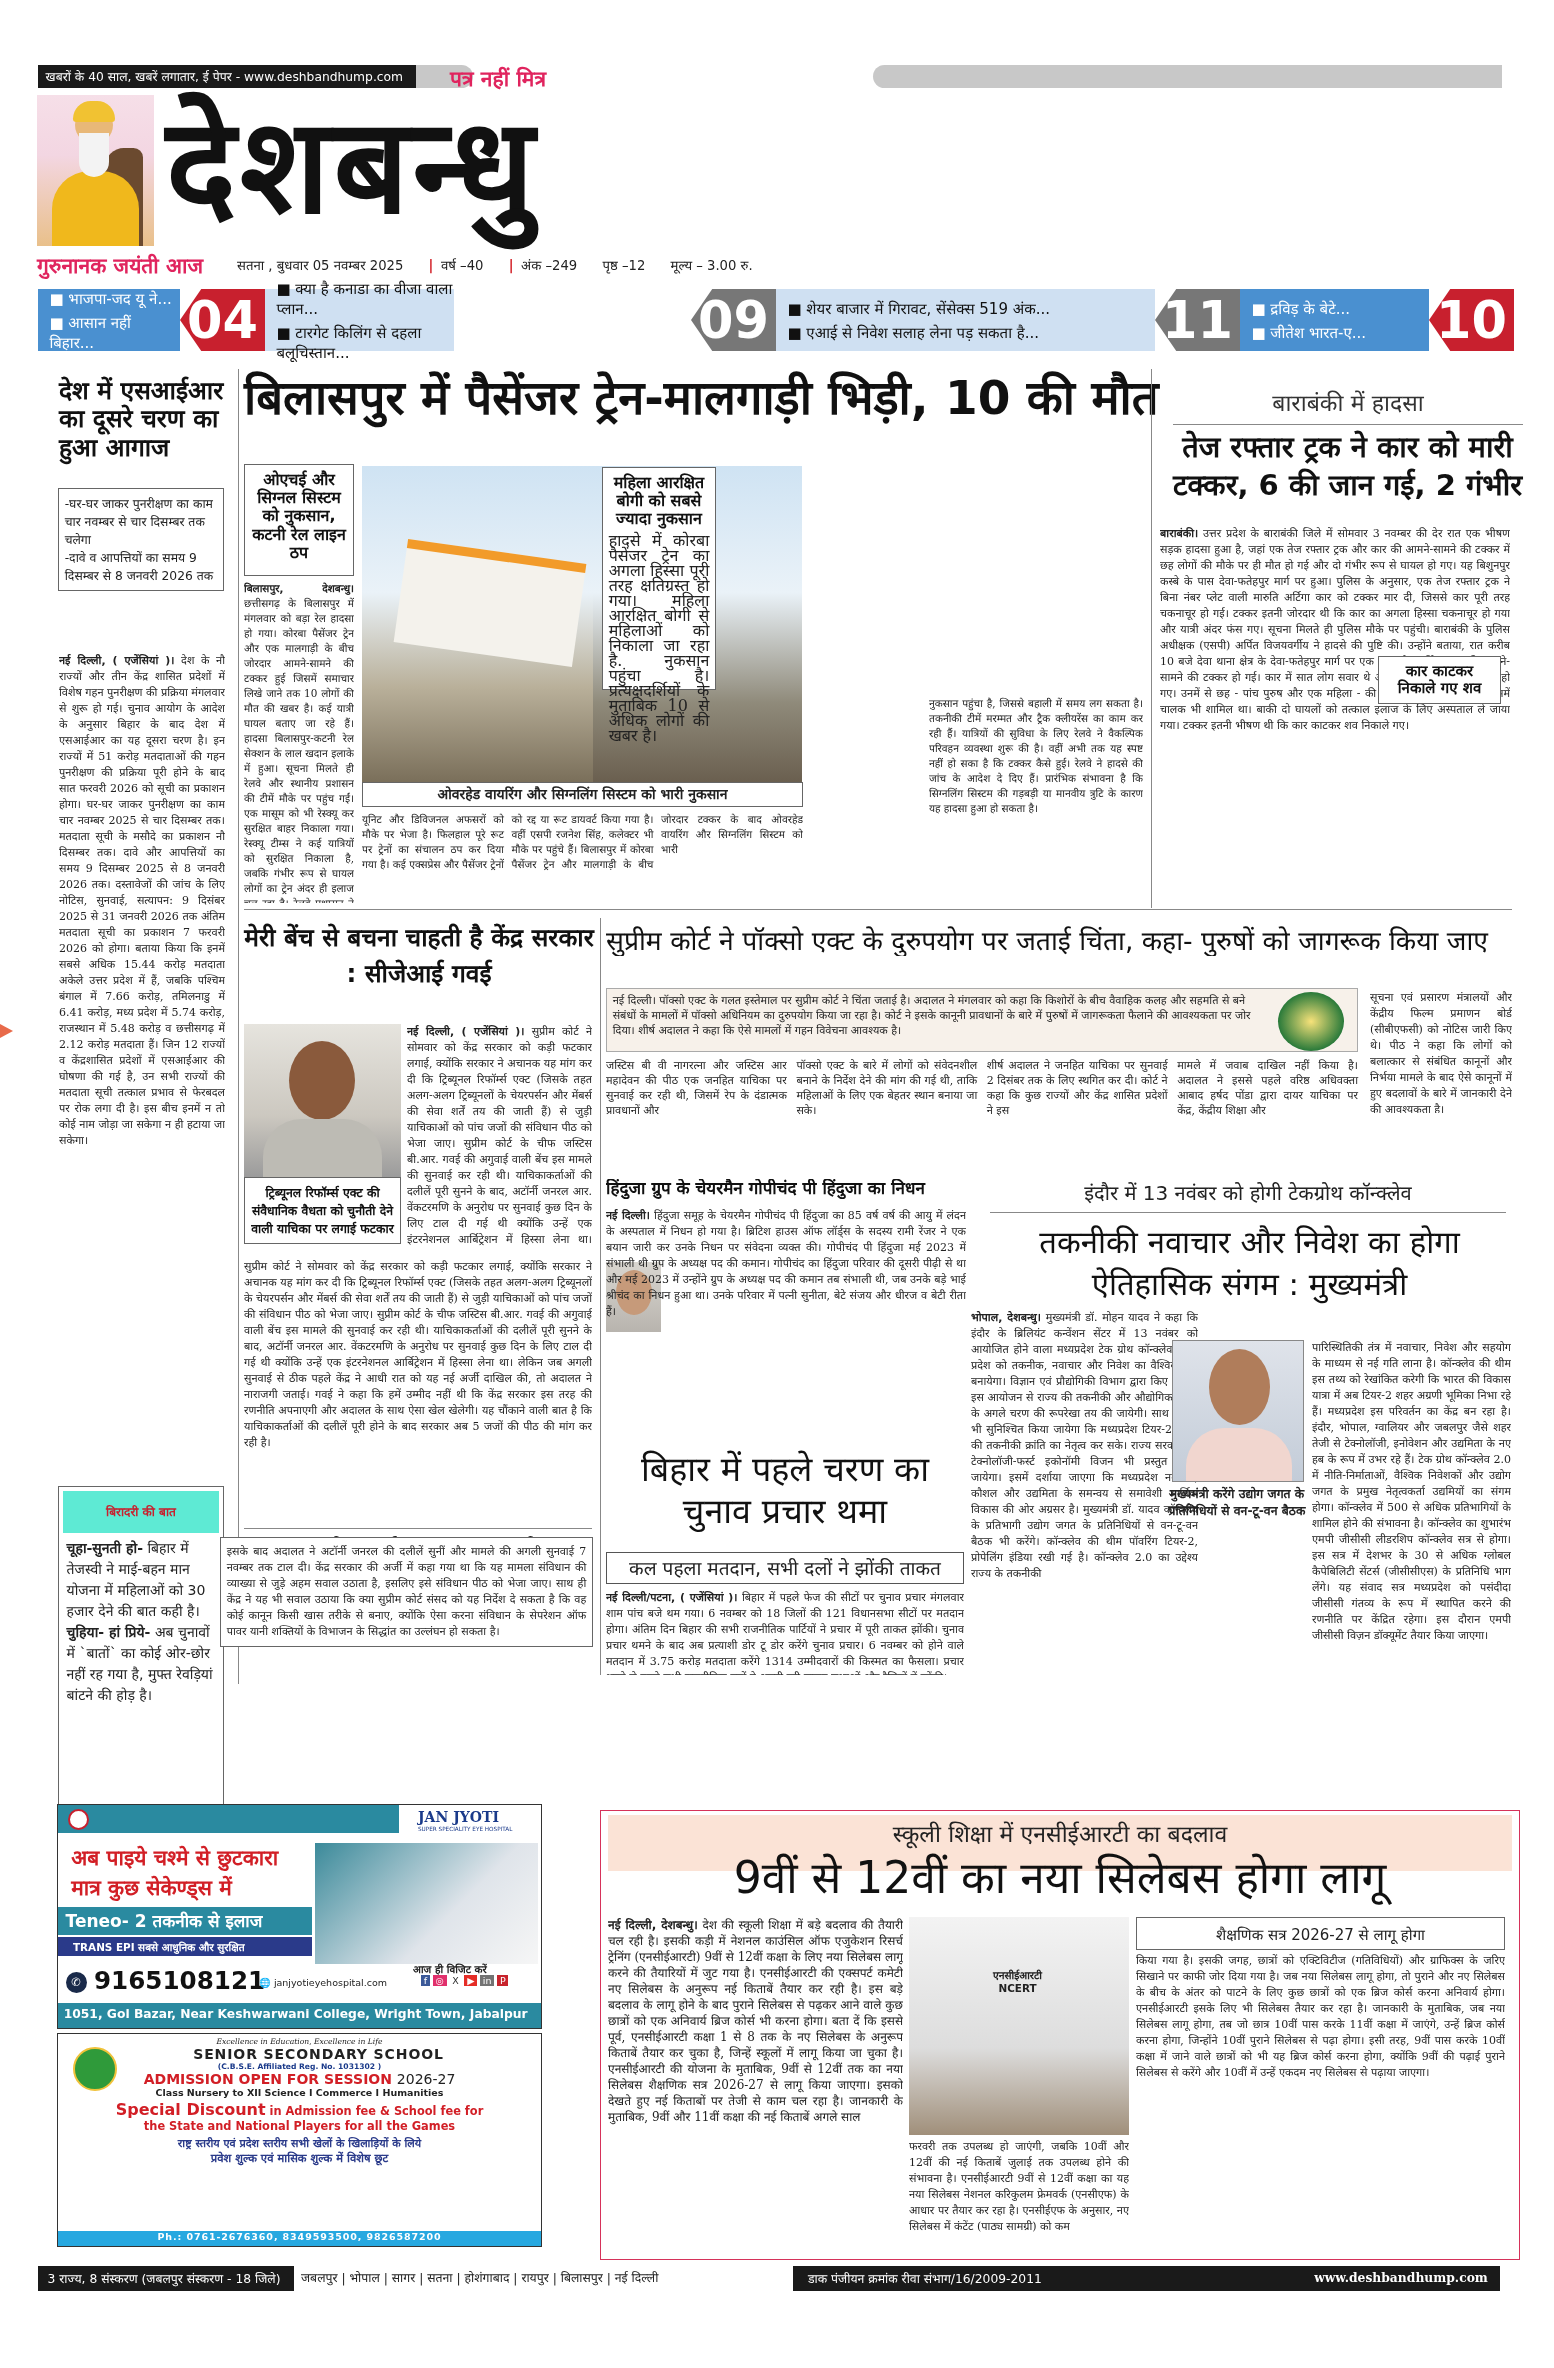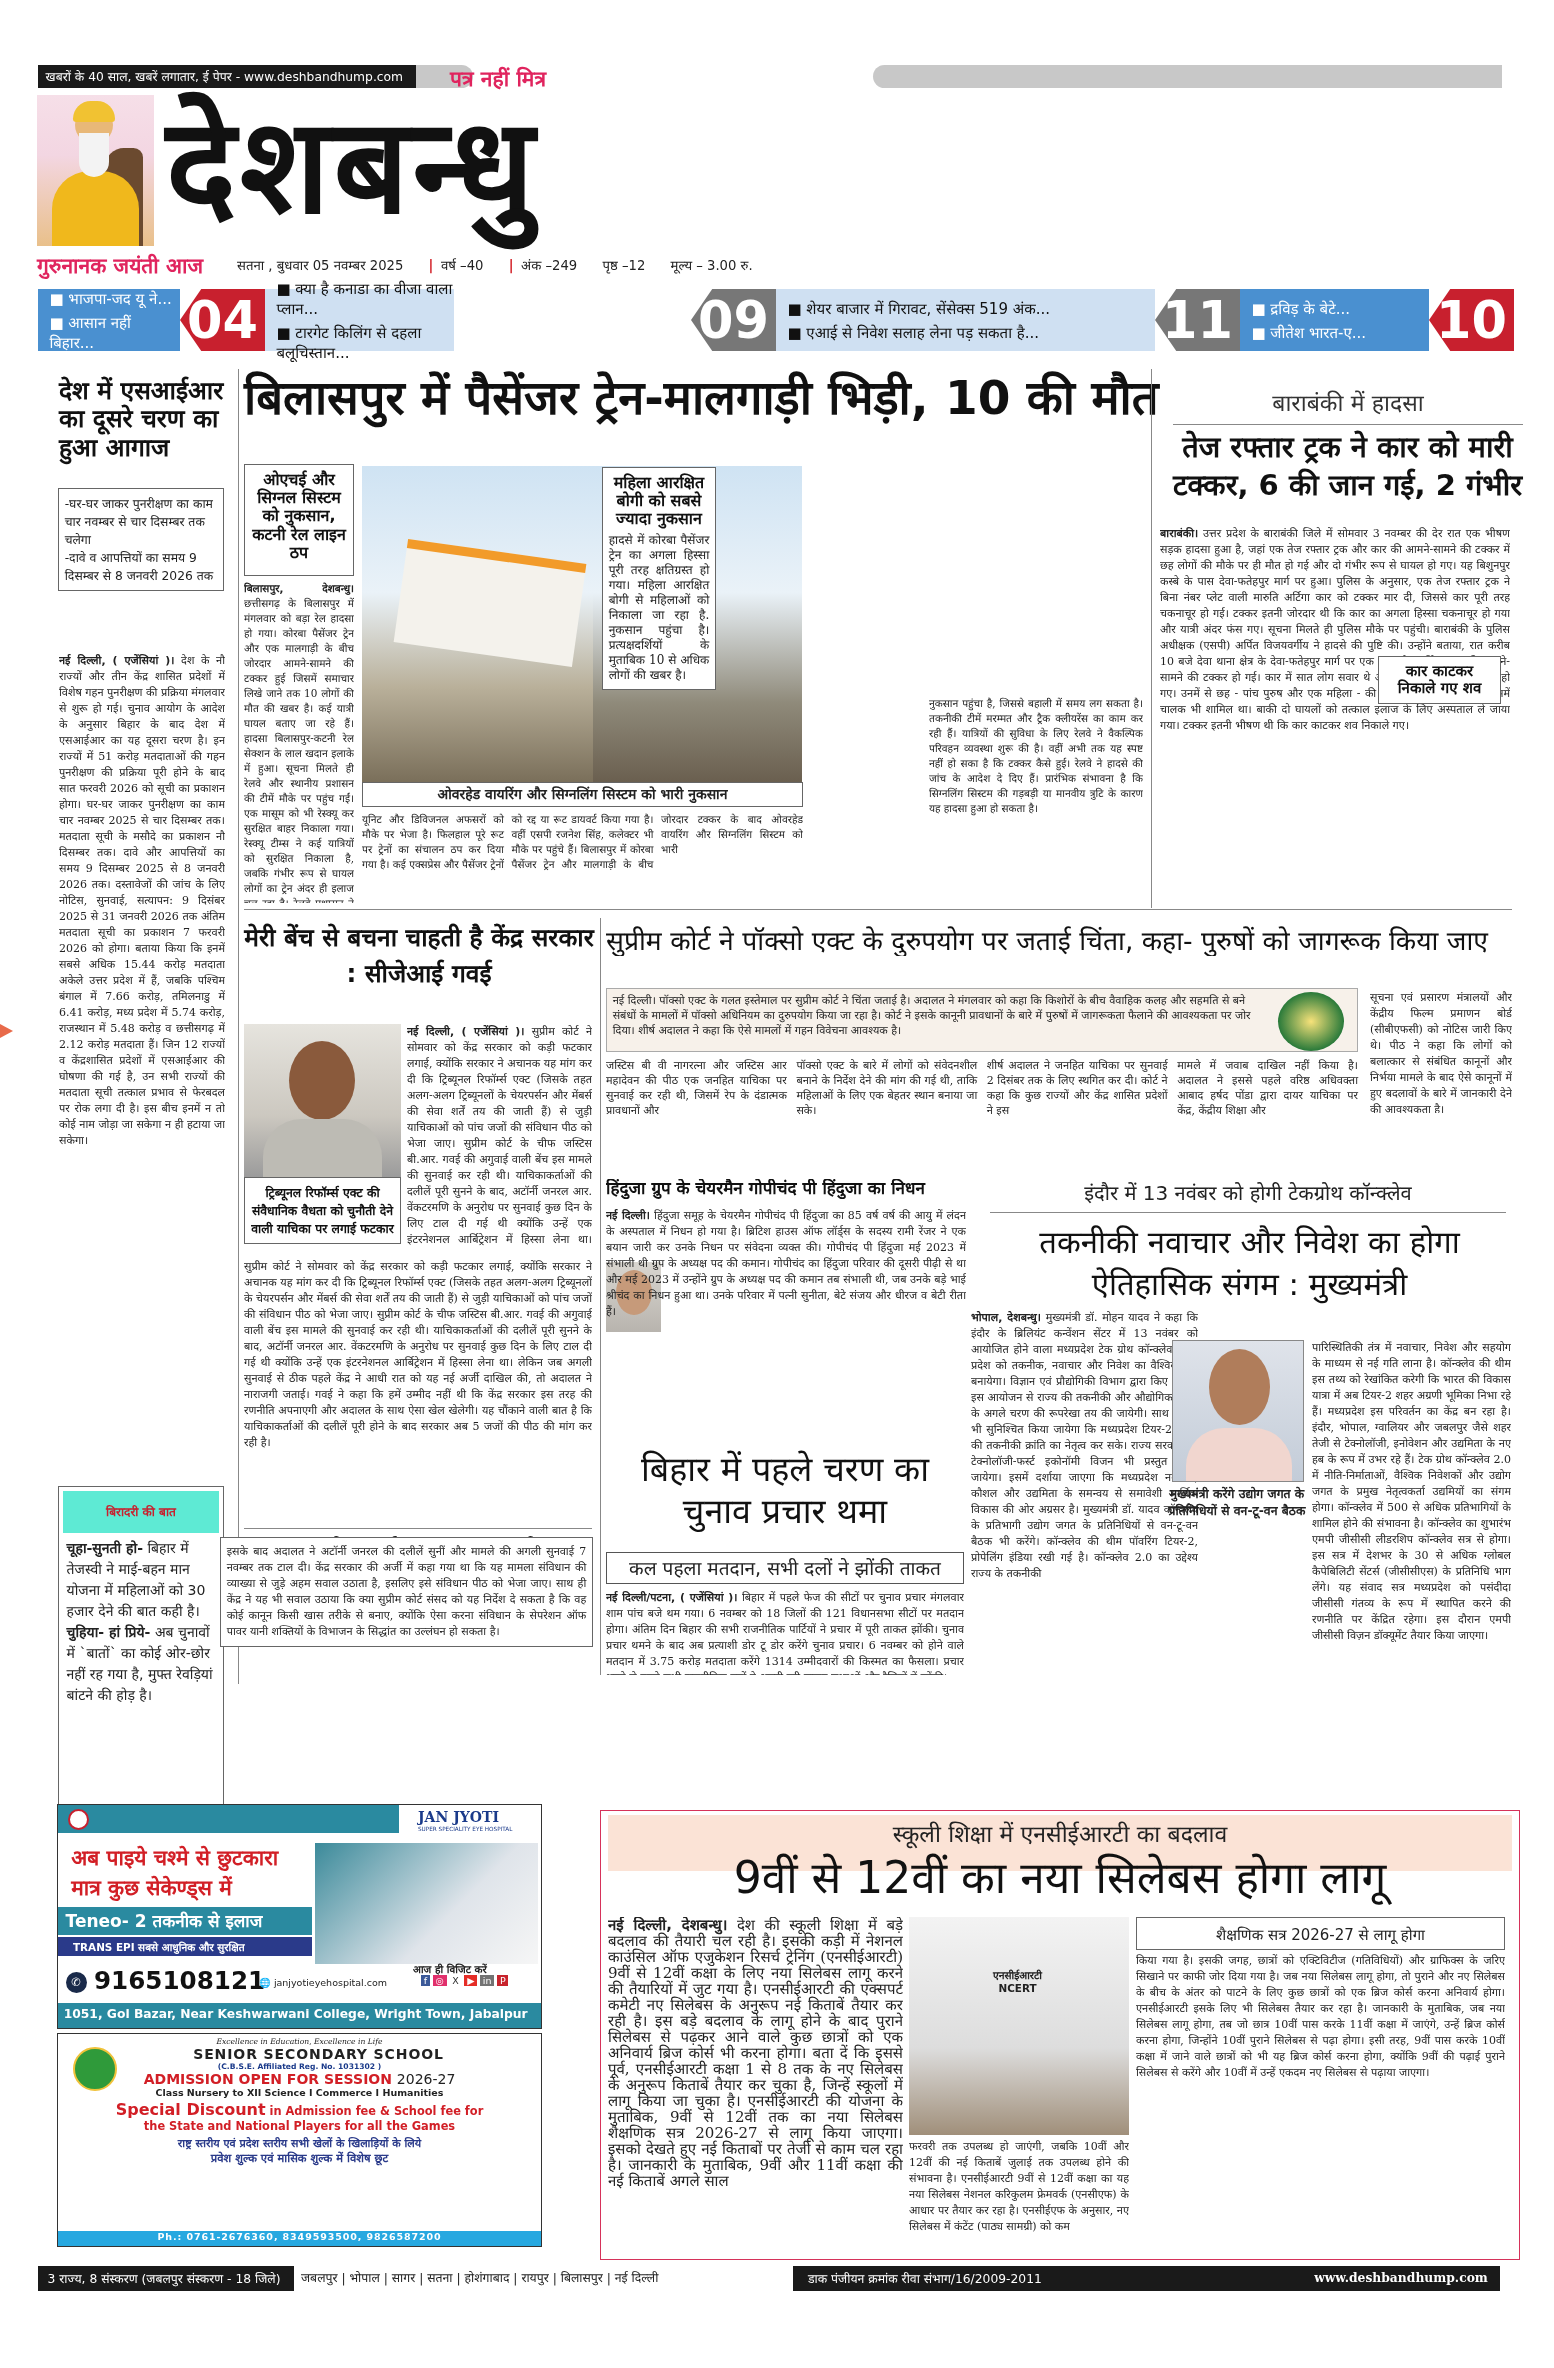--- a/index.html
+++ b/index.html
@@ -113,21 +113,21 @@
   <b>बिलासपुर, देशबन्धु।</b> <span>छत्तीसगढ़ के बिलासपुर में मंगलवार को बड़ा रेल हादसा हो गया। कोरबा पैसेंजर ट्रेन और एक मालगाड़ी के बीच जोरदार आमने-सामने की टक्कर हुई जिसमें समाचार लिखे जाने तक 10 लोगों की मौत की खबर है। कई यात्री घायल बताए जा रहे हैं। हादसा बिलासपुर-कटनी रेल सेक्शन के लाल खदान इलाके में हुआ। सूचना मिलते ही रेलवे और स्थानीय प्रशासन की टीमें मौके पर पहुंच गईं। एक मासूम को भी रेस्क्यू कर सुरक्षित बाहर निकाला गया। रेस्क्यू टीम्स ने कई यात्रियों को सुरक्षित निकाला है, जबकि गंभीर रूप से घायल लोगों का ट्रेन अंदर ही इलाज चल रहा है। रेलवे प्रशासन ने हादसे के तुरंत बाद मेडिकल</span>
 </div>
 <div class="abs photo" style="left:362px;top:466px;width:232px;height:316px">
   <div style="position:absolute;left:38px;top:85px;width:180px;height:104px;background:#f4f2ec;border-top:9.5px solid #f29b2a;transform:rotate(8deg)"></div>
 </div>
 <div class="abs" style="left:362px;top:782px;width:441px;height:24.6px;background:#fff;border:0.9px solid #666;font-size:14px;font-weight:bold;text-align:center;line-height:23px;white-space:nowrap;overflow:hidden">ओवरहेड वायरिंग और सिग्नलिंग सिस्टम को भारी नुकसान</div>
 <div class="abs body" style="left:362px;top:812px;width:441px;height:93px;overflow:hidden;font-size:10.4px;line-height:15px;column-count:3;column-gap:7.6px">यूनिट और डिविजनल अफसरों को मौके पर भेजा है। फिलहाल पूरे रूट पर ट्रेनों का संचालन ठप कर दिया गया है। कई एक्सप्रेस और पैसेंजर ट्रेनों को रद्द या रूट डायवर्ट किया गया है। वहीं एसपी रजनेश सिंह, कलेक्टर भी मौके पर पहुंचे हैं। बिलासपुर में कोरबा पैसेंजर ट्रेन और मालगाड़ी के बीच जोरदार टक्कर के बाद ओवरहेड वायरिंग और सिग्नलिंग सिस्टम को भारी</div>
 <div class="abs photo" style="left:593px;top:466px;width:209px;height:316px;background:linear-gradient(180deg,#cfe3f3,#eaf2f8 40%,#8f8a7a 75%,#6a5f4f)"></div>
 <div class="abs box" style="left:602px;top:467px;width:114px;height:223px">
   <div class="hd" style="font-size:16px;text-align:center;margin-bottom:3.8px">महिला आरक्षित बोगी को सबसे ज्यादा नुकसान</div>
-  <div class="body" style="font-size:12px;line-height:15px">हादसे में कोरबा पैसेंजर ट्रेन का अगला हिस्सा पूरी तरह क्षतिग्रस्त हो गया। महिला आरक्षित बोगी से महिलाओं को निकाला जा रहा है. नुकसान पहुंचा है। प्रत्यक्षदर्शियों के मुताबिक 10 से अधिक लोगों की खबर है।</div>
+  <div class="body" style="font-size:16px;line-height:15px">हादसे में कोरबा पैसेंजर ट्रेन का अगला हिस्सा पूरी तरह क्षतिग्रस्त हो गया। महिला आरक्षित बोगी से महिलाओं को निकाला जा रहा है. नुकसान पहुंचा है। प्रत्यक्षदर्शियों के मुताबिक 10 से अधिक लोगों की खबर है।</div>
 </div>
 <div class="abs body" style="left:929px;top:696px;width:214px;height:208px;overflow:hidden;font-size:10.4px;line-height:15px">नुकसान पहुंचा है, जिससे बहाली में समय लग सकता है। तकनीकी टीमें मरम्मत और ट्रैक क्लीयरेंस का काम कर रही हैं। यात्रियों की सुविधा के लिए रेलवे ने वैकल्पिक परिवहन व्यवस्था शुरू की है। वहीं अभी तक यह स्पष्ट नहीं हो सका है कि टक्कर कैसे हुई। रेलवे ने हादसे की जांच के आदेश दे दिए हैं। प्रारंभिक संभावना है कि सिग्नलिंग सिस्टम की गड़बड़ी या मानवीय त्रुटि के कारण यह हादसा हुआ हो सकता है।</div>
 <div class="abs body" style="left:810px;top:696px;width:114px;height:208px;overflow:hidden;font-size:10.4px;line-height:15px"></div>
 <div class="abs rule" style="left:1151px;top:369px;width:0.9px;height:539px"></div>
 
 <div class="abs" style="left:1173px;top:386px;width:350px;font-size:23px;text-align:center;color:#333;border-bottom:0.9px solid #888;padding-bottom:5.7px">बाराबंकी में हादसा</div>
 <div class="abs hd" style="left:1160px;top:428px;width:375px;font-size:29px;text-align:center;line-height:38px">तेज रफ्तार ट्रक ने कार को मारी टक्कर, 6 की जान गई, 2 गंभीर</div>
 <div class="abs body" style="left:1160px;top:526px;width:350px;height:374px;overflow:hidden;font-size:11px;line-height:16px">
   <b>बाराबंकी।</b> <span>उत्तर प्रदेश के बाराबंकी जिले में सोमवार 3 नवम्बर की देर रात एक भीषण सड़क हादसा हुआ है, जहां एक तेज रफ्तार ट्रक और कार की आमने-सामने की टक्कर में छह लोगों की मौके पर ही मौत हो गई और दो गंभीर रूप से घायल हो गए। यह बिशुनपुर कस्बे के पास देवा-फतेहपुर मार्ग पर हुआ। पुलिस के अनुसार, एक तेज रफ्तार ट्रक ने बिना नंबर प्लेट वाली मारुति अर्टिगा कार को टक्कर मार दी, जिससे कार पूरी तरह चकनाचूर हो गई। टक्कर इतनी जोरदार थी कि कार का अगला हिस्सा चकनाचूर हो गया और यात्री अंदर फंस गए। सूचना मिलते ही पुलिस मौके पर पहुंची। बाराबंकी के पुलिस अधीक्षक (एसपी) अर्पित विजयवर्गीय ने हादसे की पुष्टि की। उन्होंने बताया, रात करीब 10 बजे देवा थाना क्षेत्र के देवा-फतेहपुर मार्ग पर एक ट्रक और अर्टिगा कार की आमने-सामने की टक्कर हो गई। कार में सात लोग सवार थे और सभी गंभीर रूप से घायल हो गए। उनमें से छह - पांच पुरुष और एक महिला - की मौके पर ही मौत हो गई, जिसमें चालक भी शामिल था। बाकी दो घायलों को तत्काल इलाज के लिए अस्पताल ले जाया गया। टक्कर इतनी भीषण थी कि कार काटकर शव निकाले गए।</span>
 </div>
@@ -220,21 +220,21 @@
   <div style="text-align:center;color:#d21f26;font-weight:bold;font-size:11.4px;margin-top:1.9px"><span style="font-size:16px">Special Discount</span> <span>in Admission fee &amp; School fee for</span></div>
   <div style="text-align:center;color:#d21f26;font-weight:bold;font-size:11.4px">the State and National Players for all the Games</div>
   <div style="text-align:center;color:#2a3a8a;font-weight:bold;font-size:11px;margin-top:1.9px">राष्ट्र स्तरीय एवं प्रदेश स्तरीय सभी खेलों के खिलाड़ियों के लिये</div>
   <div style="text-align:center;color:#2a3a8a;font-weight:bold;font-size:11.4px">प्रवेश शुल्क एवं मासिक शुल्क में  विशेष छूट</div>
   <div style="position:absolute;left:0;bottom:0;width:100%;height:15px;background:#27a8e0;color:#fff;font-size:9.5px;font-weight:bold;text-align:center;letter-spacing:0.9px">Ph.: 0761-2676360, 8349593500, 9826587200</div>
 </div>
 
 <div class="abs" style="left:600px;top:1810px;width:920px;height:450px;border:1.9px solid #d6325a"></div>
 <div class="abs" style="left:608px;top:1815px;width:904px;height:56px;background:#fbe3d6;font-size:23px;text-align:center;line-height:38px">स्कूली शिक्षा में एनसीईआरटी का बदलाव</div>
 <div class="abs hd" style="left:608px;top:1853px;width:904px;font-size:44px;text-align:center;font-weight:normal">9वीं से 12वीं का नया सिलेबस होगा लागू</div>
-<div class="abs body" style="left:608px;top:1917px;width:295px;height:335px;overflow:hidden;font-size:15px;line-height:16px">
+<div class="abs body" style="left:608px;top:1917px;width:295px;height:335px;overflow:hidden;font-size:12px;line-height:16px">
   <b>नई दिल्ली, देशबन्धु।</b> <span>देश की स्कूली शिक्षा में बड़े बदलाव की तैयारी चल रही है। इसकी कड़ी में नेशनल काउंसिल ऑफ एजुकेशन रिसर्च ट्रेनिंग (एनसीईआरटी) 9वीं से 12वीं कक्षा के लिए नया सिलेबस लागू करने की तैयारियों में जुट गया है। एनसीईआरटी की एक्सपर्ट कमेटी नए सिलेबस के अनुरूप नई किताबें तैयार कर रही है। इस बड़े बदलाव के लागू होने के बाद पुराने सिलेबस से पढ़कर आने वाले कुछ छात्रों को एक अनिवार्य ब्रिज कोर्स भी करना होगा। बता दें कि इससे पूर्व, एनसीईआरटी कक्षा 1 से 8 तक के नए सिलेबस के अनुरूप किताबें तैयार कर चुका है, जिन्हें स्कूलों में लागू किया जा चुका है। एनसीईआरटी की योजना के मुताबिक, 9वीं से 12वीं तक का नया सिलेबस शैक्षणिक सत्र 2026-27 से लागू किया जाएगा। इसको देखते हुए नई किताबों पर तेजी से काम चल रहा है। जानकारी के मुताबिक, 9वीं और 11वीं कक्षा की नई किताबें अगले साल</span>
 </div>
 <div class="abs" style="left:909px;top:1917px;width:220px;height:218px;background:linear-gradient(#f3f3f3,#ddd 60%,#a08f7a)">
   <div style="position:absolute;left:66px;top:51px;width:85px;text-align:center;font-size:10.4px;font-weight:bold">एनसीईआरटी NCERT</div>
 </div>
 <div class="abs body" style="left:909px;top:2139px;width:220px;height:114px;overflow:hidden;font-size:11px;line-height:16px">फरवरी तक उपलब्ध हो जाएंगी, जबकि 10वीं और 12वीं की नई किताबें जुलाई तक उपलब्ध होने की संभावना है। एनसीईआरटी 9वीं से 12वीं कक्षा का यह नया सिलेबस नेशनल करिकुलम फ्रेमवर्क (एनसीएफ) के आधार पर तैयार कर रहा है। एनसीईएफ के अनुसार, नए सिलेबस में कंटेंट (पाठ्य सामग्री) को कम</div>
 <div class="abs box" style="left:1136px;top:1917px;width:369px;font-size:15px;text-align:center">शैक्षणिक सत्र 2026-27 से लागू होगा</div>
 <div class="abs body" style="left:1136px;top:1953px;width:369px;height:299px;overflow:hidden;font-size:11px;line-height:16px">किया गया है। इसकी जगह, छात्रों को एक्टिविटीज (गतिविधियों) और ग्राफिक्स के जरिए सिखाने पर काफी जोर दिया गया है। जब नया सिलेबस लागू होगा, तो पुराने और नए सिलेबस के बीच के अंतर को पाटने के लिए कुछ छात्रों को एक ब्रिज कोर्स करना अनिवार्य होगा। एनसीईआरटी इसके लिए भी सिलेबस तैयार कर रहा है। जानकारी के मुताबिक, जब नया सिलेबस लागू होगा, तब जो छात्र 10वीं पास करके 11वीं कक्षा में जाएंगे, उन्हें ब्रिज कोर्स करना होगा, जिन्होंने 10वीं पुराने सिलेबस से पढ़ा होगा। इसी तरह, 9वीं पास करके 10वीं कक्षा में जाने वाले छात्रों को भी यह ब्रिज कोर्स करना होगा, क्योंकि 9वीं की पढ़ाई पुराने सिलेबस से करेंगे और 10वीं में उन्हें एकदम नए सिलेबस से पढ़ाया जाएगा।</div>
 
 <div class="abs footerbar">3 राज्य, 8  संस्करण (जबलपुर संस्करण - 18 जिले)</div>

